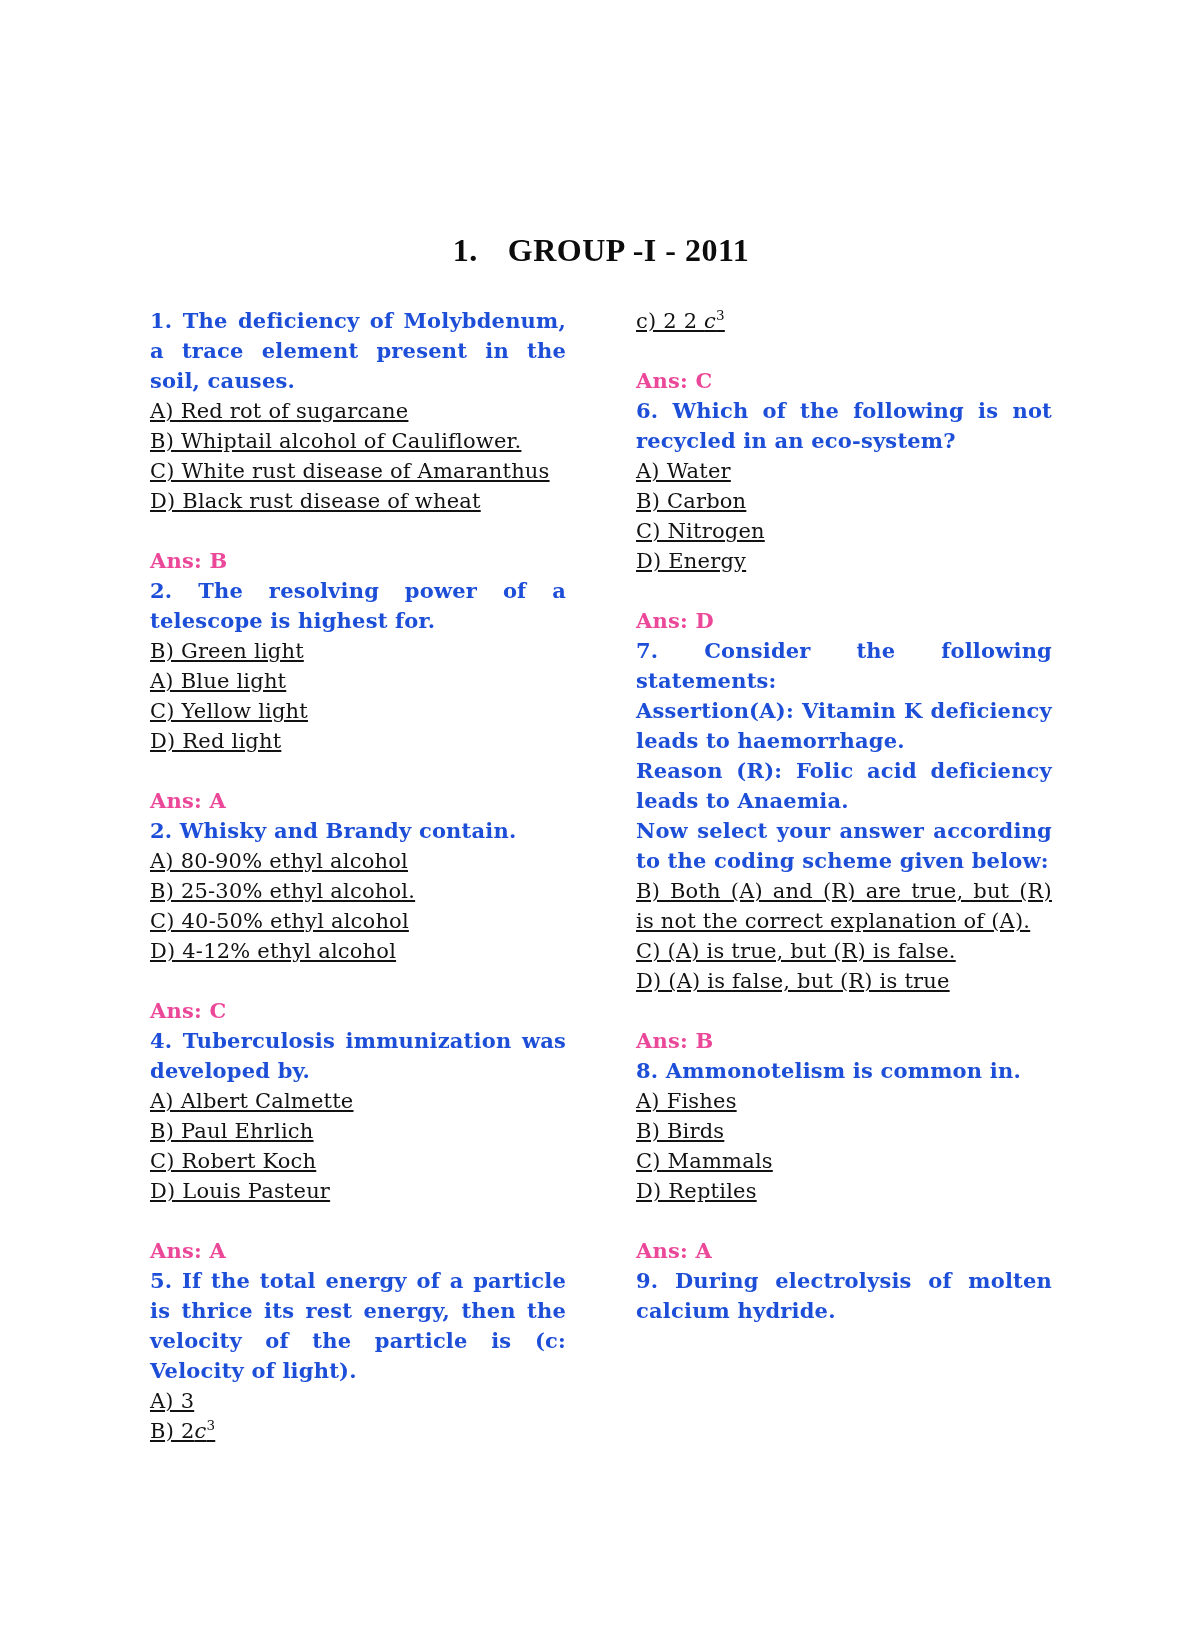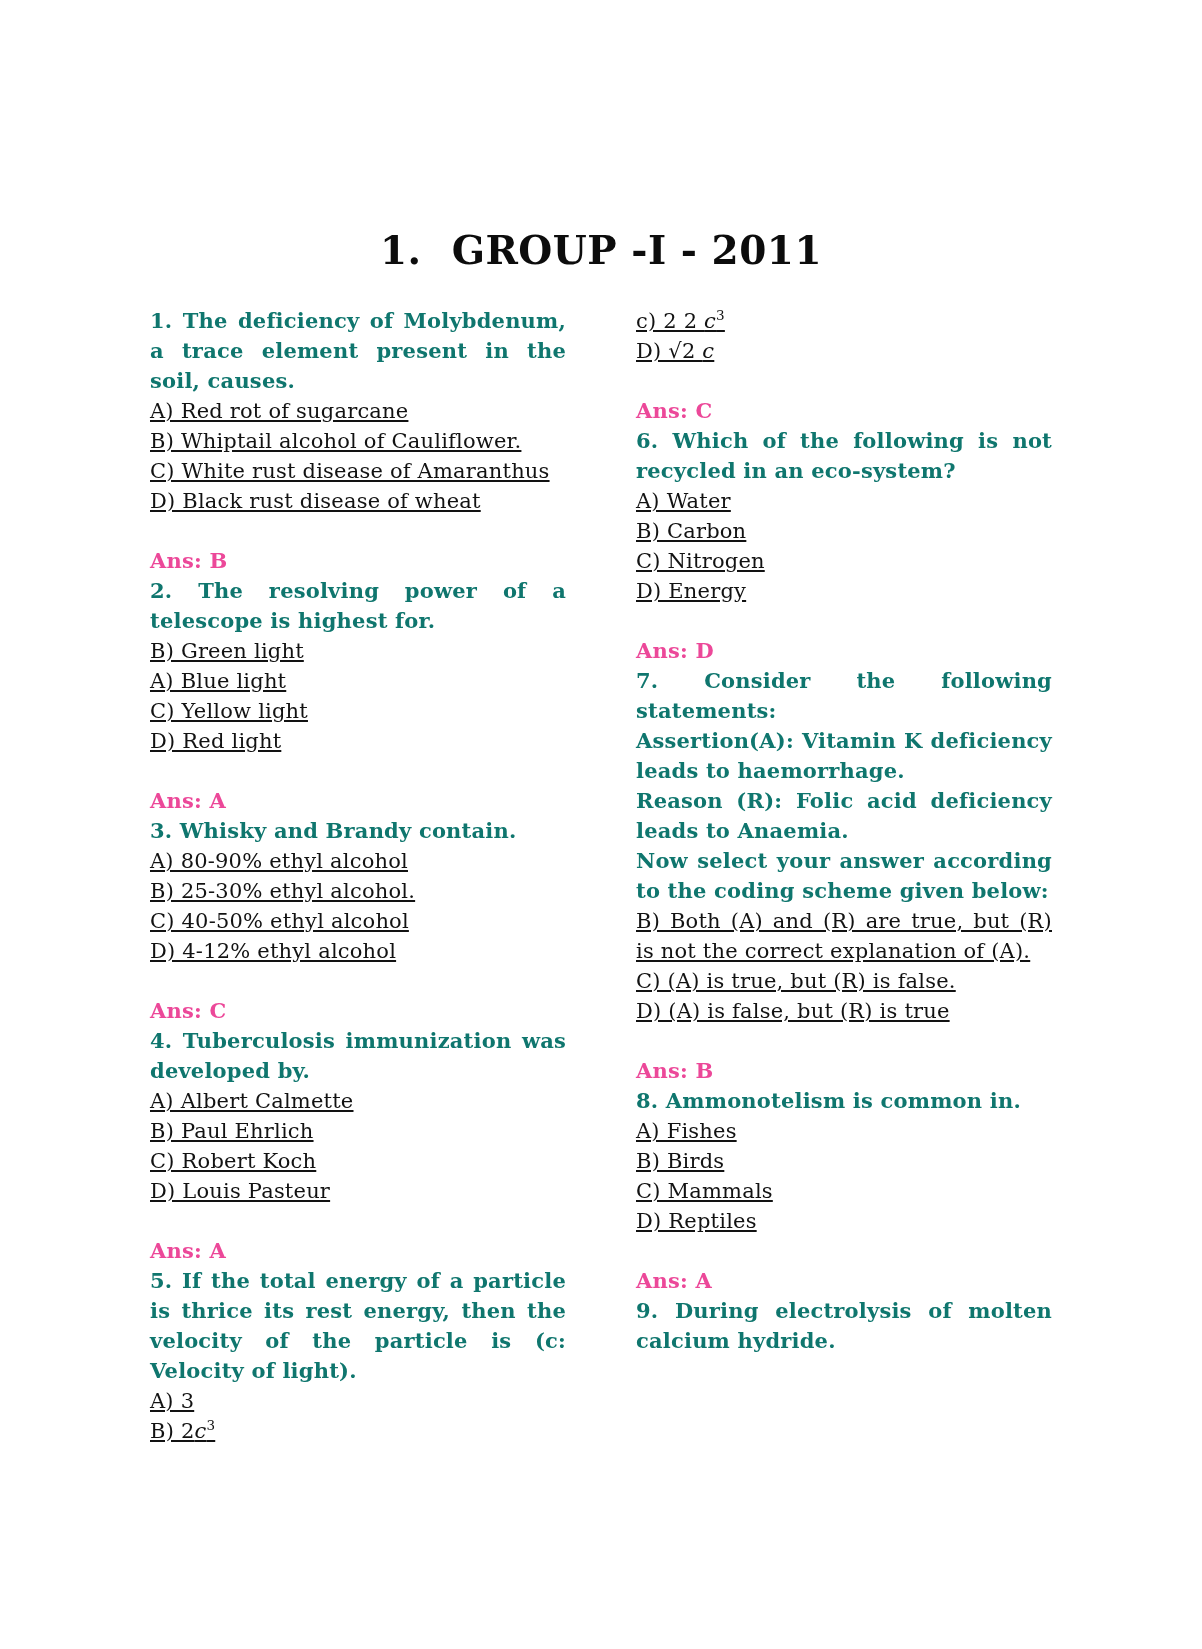--- a/index.html
+++ b/index.html
@@ -16,24 +16,25 @@
   }
   .page {
     width: 100%;
     height: 100%;
     box-sizing: border-box;
   }
   .doc-title {
     padding-top: 218px;
     text-align: center;
     font-weight: bold;
-    font-size: 39px;
+    font-size: 32px;
     line-height: 64px;
     color: #0c0c0c;
     letter-spacing: 0.5px;
+    font-family: Liberation Serif, serif;
   }
   .t-gap {
     display: inline-block;
     width: 30px;
   }
   .columns {
     display: flex;
     margin-top: 24px;
     padding-left: 150px;
     gap: 70px;
@@ -45,21 +46,21 @@
     line-height: 30px;
     text-align: justify;
     letter-spacing: 0.2px;
   }
   .col p {
     margin: 0;
     padding: 0;
   }
   p.q {
     font-weight: bold;
-    color: #0f766e;
+    color: #1d4ed8;
   }
   p.ans {
     font-weight: bold;
     color: #ec4899;
     margin-top: 30px !important;
   }
   p.opt {
     font-weight: normal;
     text-decoration: underline;
   }
@@ -86,39 +87,38 @@
         <p class="opt"><span>B) Whiptail alcohol of Cauliflower.</span></p>
         <p class="opt"><span>C) White rust disease of Amaranthus</span></p>
         <p class="opt"><span>D) Black rust disease of wheat</span></p>
         <p class="ans"><span>Ans: B</span></p>
         <p class="q"><span>2. The resolving power of a telescope is highest for.</span></p>
         <p class="opt"><span>B) Green light</span></p>
         <p class="opt"><span>A) Blue light</span></p>
         <p class="opt"><span>C) Yellow light</span></p>
         <p class="opt"><span>D) Red light</span></p>
         <p class="ans"><span>Ans: A</span></p>
-        <p class="q"><span>3. Whisky and Brandy contain.</span></p>
+        <p class="q"><span>2. Whisky and Brandy contain.</span></p>
         <p class="opt"><span>A) 80-90% ethyl alcohol</span></p>
         <p class="opt"><span>B) 25-30% ethyl alcohol.</span></p>
         <p class="opt"><span>C) 40-50% ethyl alcohol</span></p>
         <p class="opt"><span>D) 4-12% ethyl alcohol</span></p>
         <p class="ans"><span>Ans: C</span></p>
         <p class="q"><span>4. Tuberculosis immunization was developed by.</span></p>
         <p class="opt"><span>A) Albert Calmette</span></p>
         <p class="opt"><span>B) Paul Ehrlich</span></p>
         <p class="opt"><span>C) Robert Koch</span></p>
         <p class="opt"><span>D) Louis Pasteur</span></p>
         <p class="ans"><span>Ans: A</span></p>
         <p class="q"><span>5. If the total energy of a particle is thrice its rest energy, then the velocity of the particle is (c: Velocity of light).</span></p>
         <p class="opt"><span>A) 3</span></p>
         <p class="opt"><span>B) 2</span><span class="run-italic">c</span><span class="run-sup">3</span></p>
       </div>
     <div class="col">
         <p class="opt"><span>c) 2 2 </span><span class="run-italic">c</span><span class="run-sup">3</span></p>
-        <p class="opt"><span>D) √2 </span><span class="run-italic">c</span></p>
         <p class="ans"><span>Ans: C</span></p>
         <p class="q"><span>6. Which of the following is not recycled in an eco-system?</span></p>
         <p class="opt"><span>A) Water</span></p>
         <p class="opt"><span>B) Carbon</span></p>
         <p class="opt"><span>C) Nitrogen</span></p>
         <p class="opt"><span>D) Energy</span></p>
         <p class="ans"><span>Ans: D</span></p>
         <p class="q"><span>7. Consider the following statements:</span></p>
         <p class="q"><span>Assertion(A): Vitamin K deficiency leads to haemorrhage.</span></p>
         <p class="q"><span>Reason (R): Folic acid deficiency leads to Anaemia.</span></p>

